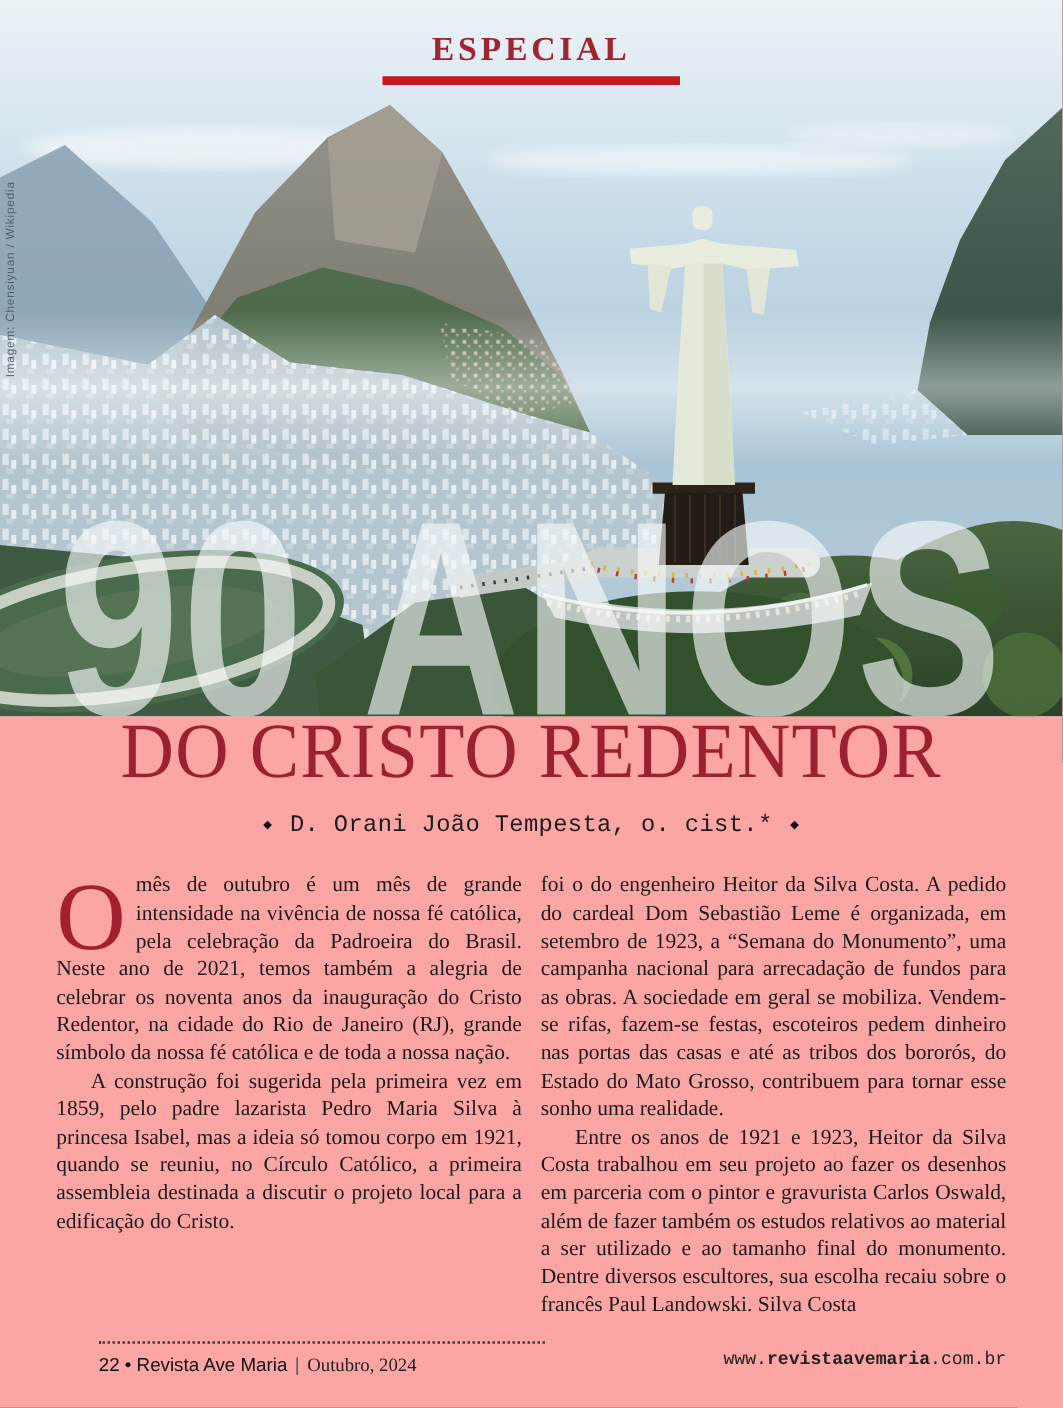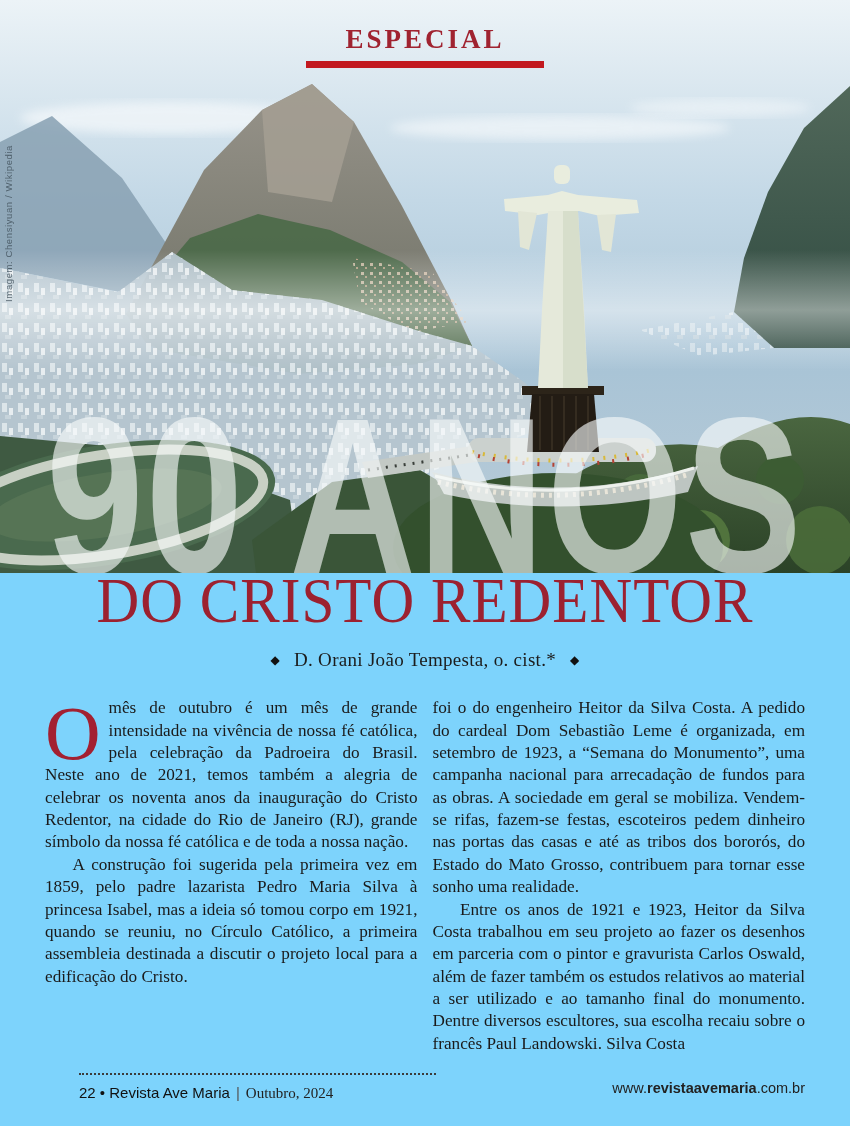--- a/index.html
+++ b/index.html
@@ -1,18 +1,18 @@
 <!DOCTYPE html>
 <html><head>
 <meta charset="utf-8">
 <style>
   html,body{margin:0;padding:0;background:#888;}
   .page{
     position:relative;width:850px;height:1126px;margin:0 auto;
-    background:#7dd3fc;overflow:hidden;
+    background:#fca5a5;overflow:hidden;
     font-family:"Liberation Serif",serif;color:#1a1a1a;
   }
   
   .photo{
     position:relative;width:850px;height:573px;overflow:hidden;
     background:linear-gradient(#e9f1f6,#bcd3e2 45%,#b0c6d4);
   }
   .photo svg{display:block;width:850px;height:573px;}
   .especial{
     position:absolute;top:24px;left:0;right:0;text-align:center;z-index:5;
@@ -38,21 +38,21 @@
   }
   
   .title{
     position:relative;z-index:6;margin-top:-4px;
     text-align:center;font-family:"Liberation Serif",serif;
     font-size:58px;line-height:1.04;letter-spacing:1px;
     color:#9c2130;transform:scale(1.02,1.08);transform-origin:center top;
   }
   .byline{
     margin-top:20px;text-align:center;
-    font-family:Liberation Serif, serif;font-size:19px;
+    font-family:Liberation Mono, monospace;font-size:19px;
     color:#1c1c1c;letter-spacing:.3px;
   }
   .byline .diamond{font-size:12px;vertical-align:2px;margin:0 14px;color:#111;}
   
   .columns{
     display:flex;gap:15px;margin:26px 45px 0;
     text-align:justify;font-size:17.2px;line-height:1.3;
   }
   .col{flex:1;}
   .col p{margin:0;text-indent:1.6em;}
@@ -66,21 +66,21 @@
   .footer-left{
     position:absolute;left:79px;bottom:24px;width:357px;z-index:6;
     border-top:2px dotted #3a3a3a;padding-top:9px;
     font-size:15px;white-space:nowrap;
   }
   .footer-left .mag{font-family:"Liberation Sans",sans-serif;font-weight:400;color:#111;}
   .footer-left .sep{color:#555;margin:0 6px;font-family:"Liberation Sans",sans-serif;}
   .footer-left .issue{font-family:"Liberation Serif",serif;color:#222;}
   .footer-right{
     position:absolute;right:45px;bottom:30px;z-index:6;
-    font-family:Liberation Sans, sans-serif;font-size:14.5px;color:#222;text-align:center;
+    font-family:Liberation Mono, monospace;font-size:14.5px;color:#222;text-align:center;
   }
   .footer-right .b{font-weight:700;}
 </style>
 </head>
 <body>
 
 <div class="page">
 
   <div class="photo">
     <svg viewBox="0 0 850 573" aria-hidden="true">

